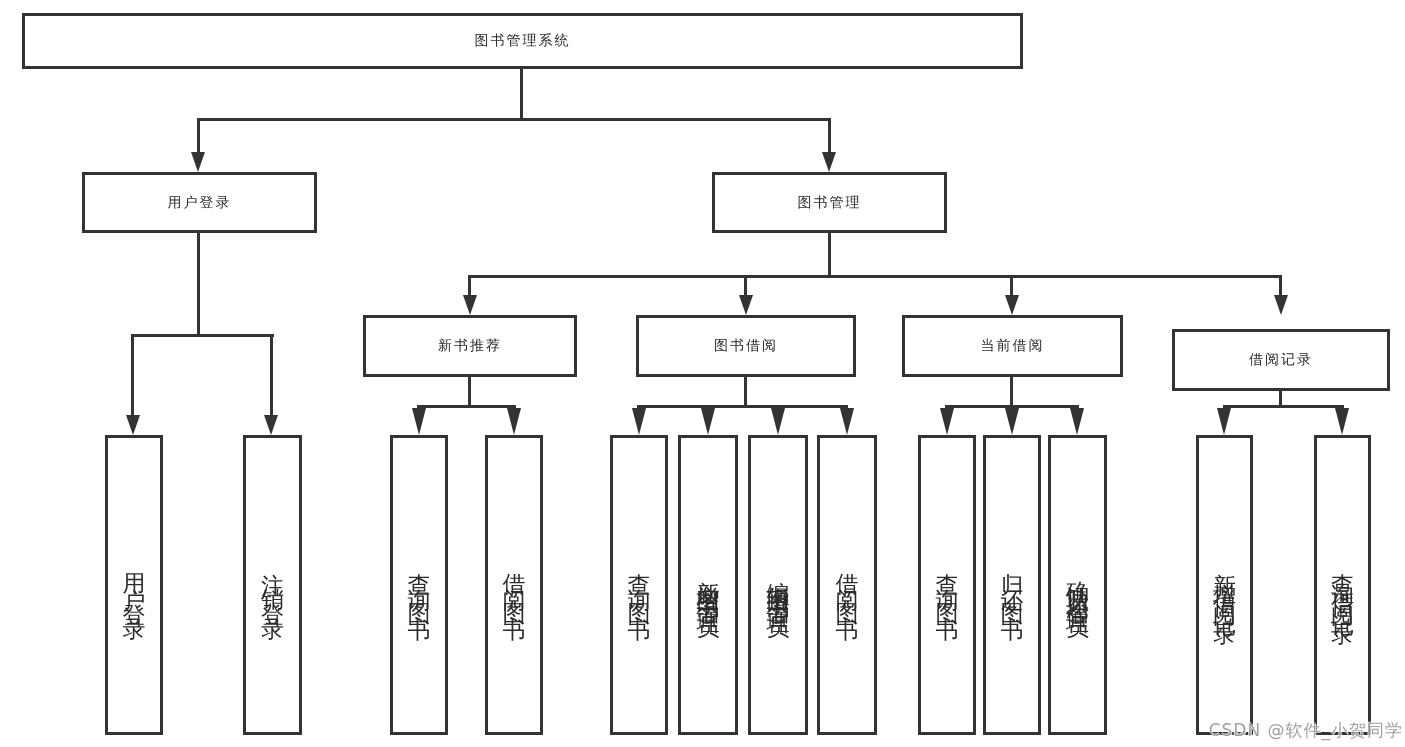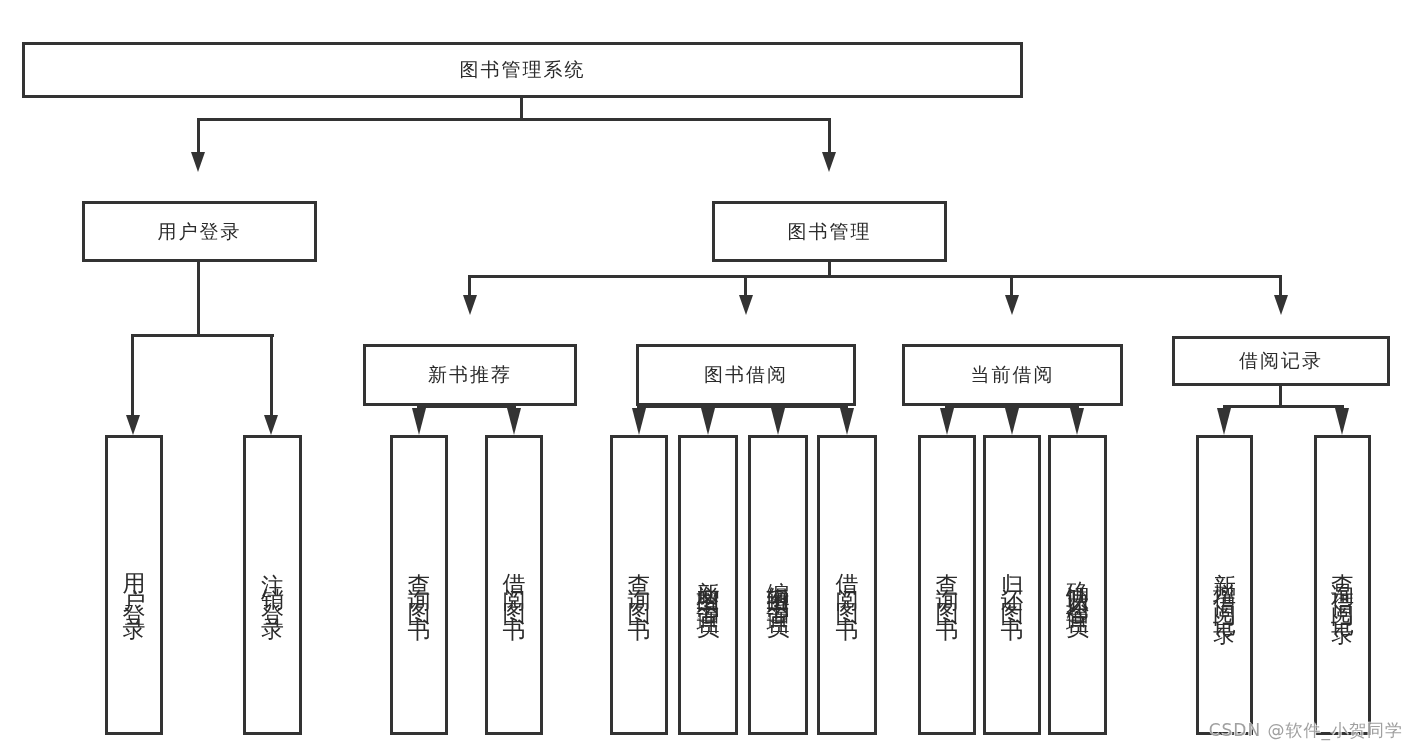--- a/index.html
+++ b/index.html
@@ -19,24 +19,23 @@
     position: absolute;
     box-sizing: border-box;
     border: 3px solid #333333;
     background: #ffffff;
     color: #2b2b2b;
     display: flex;
     align-items: center;
     justify-content: center;
   }
   .hbox {
-    font-size: 19px;
+    font-size: 14px;
     letter-spacing: 2px;
     white-space: nowrap;
-    margin-top: 29px;
   }
   .vbox {
     writing-mode: vertical-rl;
     text-orientation: mixed;
     font-size: 23px;
     line-height: 1;
   }
   .s4 { letter-spacing: 15px; }
   .s6 { letter-spacing: 10px; }
   .s9 { letter-spacing: 5px; }
@@ -133,21 +132,21 @@
 
   <div class="box hbox" style="left:712px; top:172px; width:235px; height:61px;">
     <span>图书管理</span>
   </div>
   <div class="box hbox" style="left:636px; top:315px; width:220px; height:62px;text-align:right;">
     <span>图书借阅</span>
   </div>
   <div class="box hbox" style="left:902px; top:315px; width:221px; height:62px;">
     <span>当前借阅</span>
   </div>
-  <div class="box hbox" style="left:1172px; top:307px; width:218px; height:50px;text-align:center;">
+  <div class="box hbox" style="left:1172px; top:329px; width:218px; height:62px;text-align:center;">
     <span>借阅记录</span>
   </div>
 
   <div class="box vbox s4" style="left:105px; top:435px; width:58px; height:300px;">
     <span>用户登录</span>
   </div>
   <div class="box vbox s4" style="left:243px; top:435px; width:59px; height:300px;">
     <span>注销登录</span>
   </div>
 

